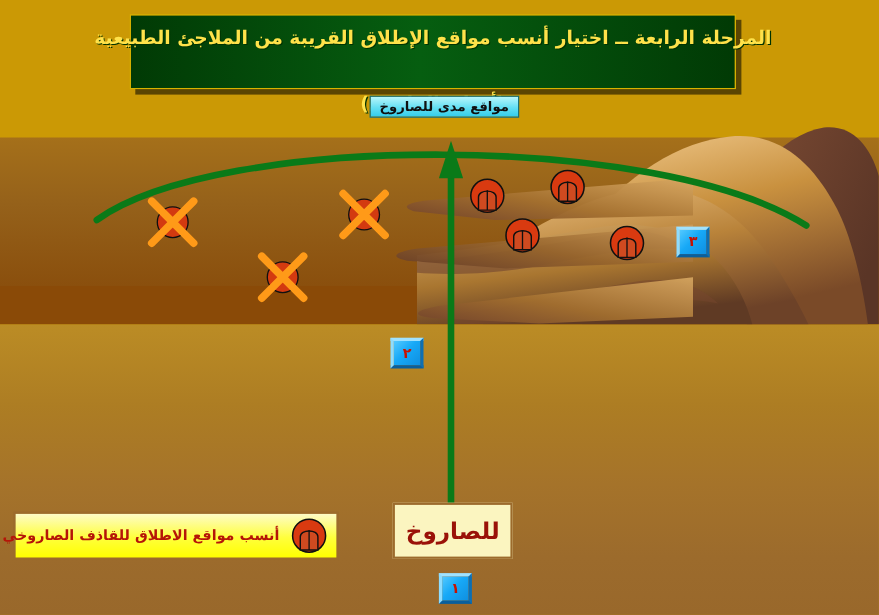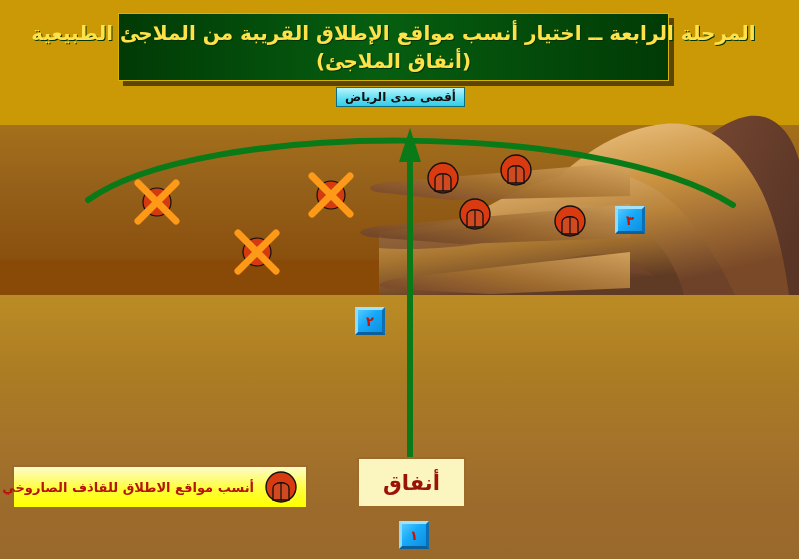--- a/index.html
+++ b/index.html
@@ -21,23 +21,23 @@
 
   
   #mountains{position:absolute;top:110px;right:0;width:420px;height:185px;overflow:hidden;}
 
   
   #title-box{position:absolute;left:118px;top:13px;width:551px;height:68px;
      background:linear-gradient(90deg,#013a05 0%,#065e10 48%,#013a05 100%);
      border:1px solid #d8b200;box-shadow:5px 5px 0 0 rgba(0,0,0,.55);
      display:flex;flex-direction:column;align-items:center;justify-content:center;
      box-sizing:border-box;}
-  .title-line{color:#ffe24a;font-size:20px;font-weight:bold;line-height:1.42;
+  .title-line{color:#ffe24a;font-size:17px;font-weight:bold;line-height:1.42;
      white-space:nowrap;
-     text-shadow:1px 1px 0 #003300;}
+     text-shadow:1px 1px 0 #003300;margin-top:36px;}
 
   
   #range-label{position:absolute;left:336px;top:87px;
      background:linear-gradient(180deg,#b8f6fb 0%,#63dff3 55%,#34cdea 100%);
      border:1px solid #0a6d80;padding:2px 8px;color:#101010;
      font-size:12px;font-weight:bold;white-space:nowrap;}
 
   
   #arc-layer{position:absolute;left:0;top:100px;width:799px;height:380px;}
 
@@ -137,21 +137,21 @@
     <line x1="410" y1="372" x2="410" y2="40" stroke="#0a7a18" stroke-width="6"></line>
 
     <polygon points="410,28 399,62 421,62" fill="#0a7a18"></polygon>
   </svg>
 
   <div id="title-box">
     <div class="title-line">المرحلة الرابعة ــ اختيار أنسب مواقع الإطلاق القريبة من الملاجئ الطبيعية</div>
     <div class="title-line">(أنفاق الملاجئ)</div>
   </div>
 
-  <div id="range-label">أقصى مدى الرياض</div>
+  <div id="range-label">مواقع مدى للصاروخ</div>
 
   <div id="markers">
       <div class="tunnel" style="left: 426px; top: 161px;"><svg width="34" height="34" viewBox="0 0 34 34">
           <circle cx="17" cy="17" r="15" fill="#d93a10" stroke="#101010" stroke-width="1.4"></circle>
           <path d="M9,30 L9,18 C9,11 25,11 25,18 L25,30 Z" fill="#cf4a20" stroke="#101010" stroke-width="1.3"></path>
           <line x1="17" y1="12" x2="17" y2="30" stroke="#101010" stroke-width="1.2"></line>
         </svg></div>
       <div class="tunnel" style="left: 499px; top: 153px;"><svg width="34" height="34" viewBox="0 0 34 34">
           <circle cx="17" cy="17" r="15" fill="#d93a10" stroke="#101010" stroke-width="1.4"></circle>
           <path d="M9,30 L9,18 C9,11 25,11 25,18 L25,30 Z" fill="#cf4a20" stroke="#101010" stroke-width="1.3"></path>
@@ -187,21 +187,21 @@
       </div>
       <div class="numbox" style="left: 355px; top: 307px;">
         <span>٢</span>
       </div>
       <div class="numbox" style="left: 615px; top: 206px;">
         <span>٣</span>
       </div>
     </div>
 
   <div id="riyadh">
-    <span>أنفاق</span>
+    <span>للصاروخ</span>
   </div>
 
   <div id="legend">
     <div class="tunnel">
       <svg width="34" height="34" viewBox="0 0 34 34">
         <circle cx="17" cy="17" r="15" fill="#d93a10" stroke="#101010" stroke-width="1.4"></circle>
         <path d="M9,30 L9,18 C9,11 25,11 25,18 L25,30 Z" fill="#cf4a20" stroke="#101010" stroke-width="1.3"></path>
         <line x1="17" y1="12" x2="17" y2="30" stroke="#101010" stroke-width="1.2"></line>
       </svg>
     </div>

